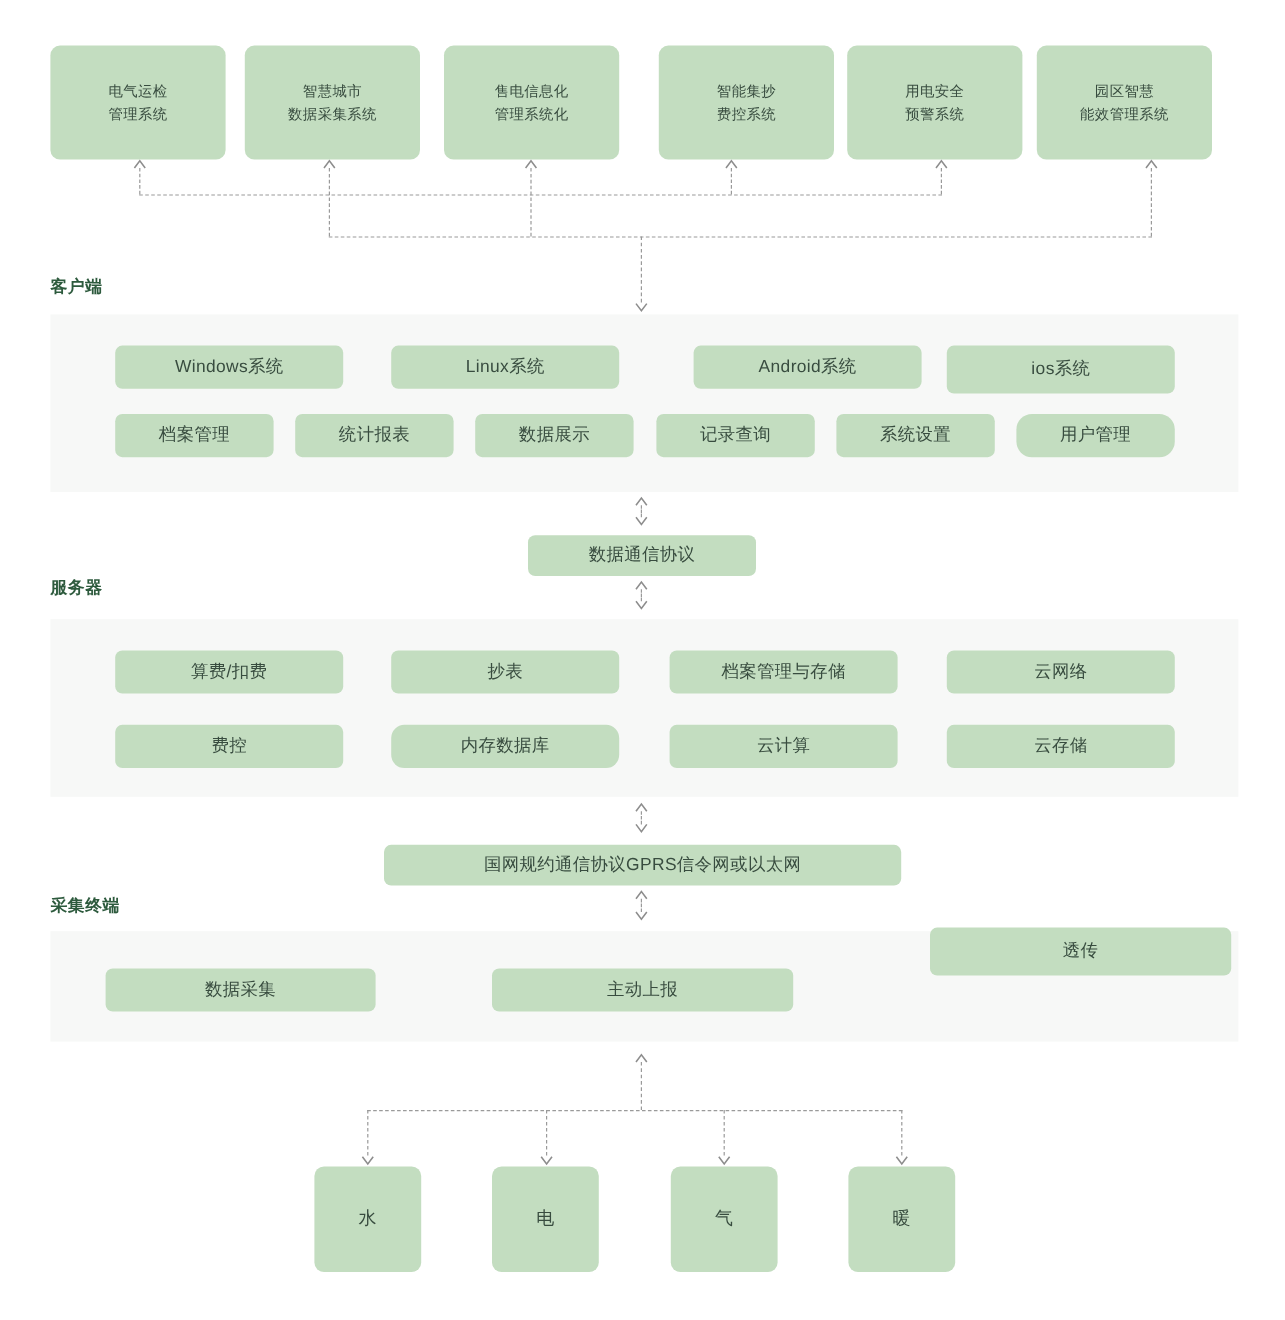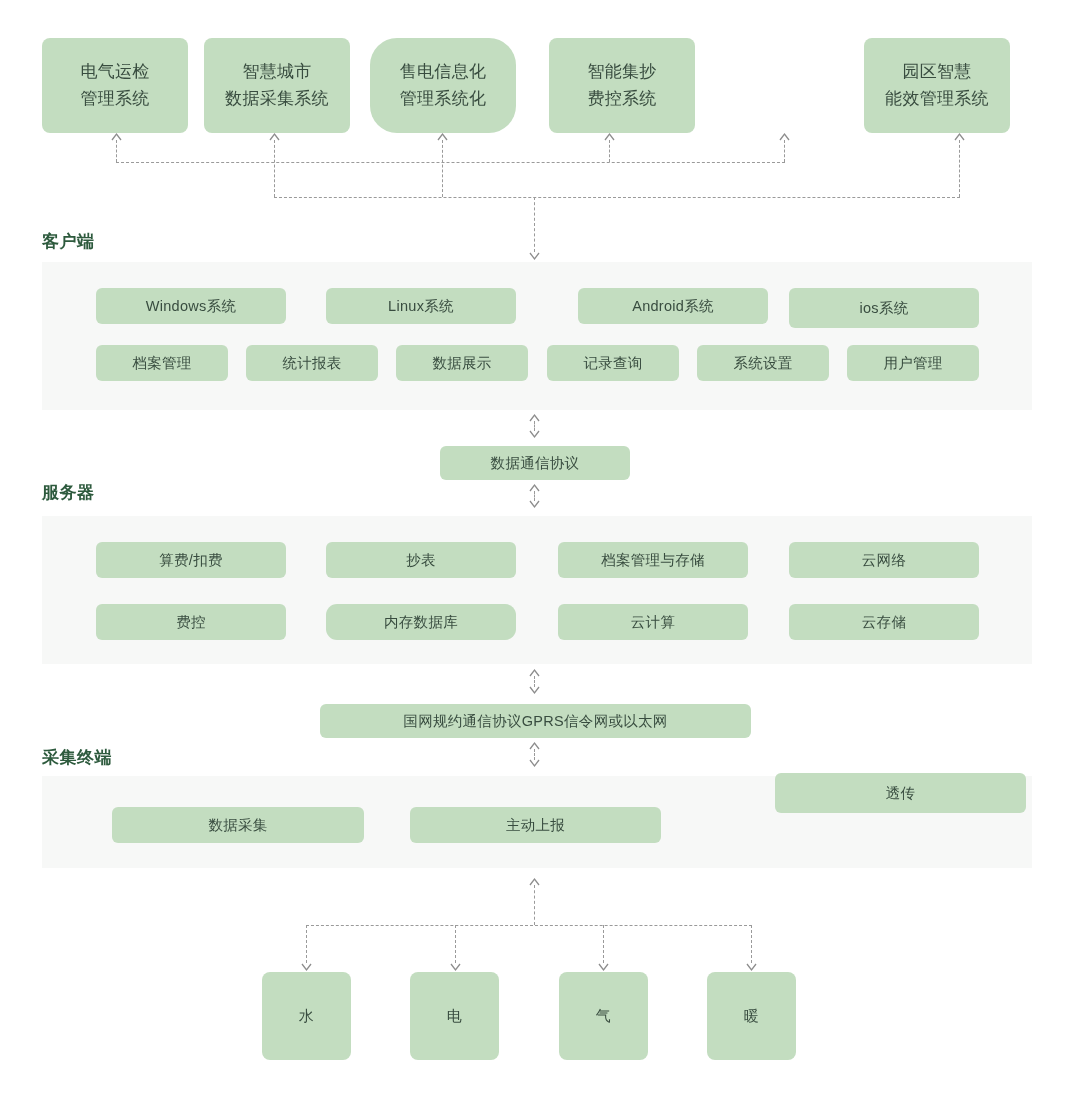--- a/index.html
+++ b/index.html
@@ -33,36 +33,36 @@
     font-size: 14.5px;
     line-height: 1.55;
     color: #384c3f;
     letter-spacing: .3px;
     box-sizing: border-box;
     padding: 2px 6px;
     white-space: pre-line;
   }
   .node.tall {
     border-radius: 8px;
-    font-size: 17px;
+    font-size: 12px;
   }
   .node.square {
     border-radius: 8px;
     font-size: 15px;
   }
   
   .panel {
     position: absolute;
     background: #f7f8f7;
     box-sizing: border-box;
   }
   
   .section-label {
     position: absolute;
-    font-size: 17px;
+    font-size: 14px;
     font-weight: bold;
     color: #2d5a3d;
     letter-spacing: .5px;
     white-space: nowrap;
   }
   
   .vline {
     position: absolute;
     width: 0;
     border-left: 1.4px dashed #9a9a9a;
@@ -82,24 +82,26 @@
 </style>
 </head>
 <body>
 
 <div id="stage">
 
   <div class="node tall" style="left:42px; top:38px; width:146px; height:95px;">电气运检
 管理系统</div>
   <div class="node tall" style="left:204px; top:38px; width:146px; height:95px;">智慧城市
 数据采集系统</div>
-  <div class="node tall" style="left:370px; top:38px; width:146px; height:95px;border-radius:27px;">售电信息化
+  <div class="node tall" style="left:370px; top:38px; width:146px; height:95px;">售电信息化
 管理系统化</div>
   <div class="node tall" style="left:537px; top:38px; width:146px; height:95px;margin-left:12px;">智能集抄
 费控系统</div>
+  <div class="node tall" style="left:706px; top:38px; width:146px; height:95px;">用电安全
+预警系统</div>
   <div class="node tall" style="left:864px; top:38px; width:146px; height:95px;">园区智慧
 能效管理系统</div>
 
   <div class="arrow" style="left:111px; top:133px;">
     <svg width="11" height="8" viewBox="0 0 11 8">
         <path d="M1 7 L5.5 1 L10 7" fill="none" stroke="#8d8d8d" stroke-width="1.3"></path>
       </svg>
   </div>
   <div class="arrow" style="left:269px; top:133px;">
     <svg width="11" height="8" viewBox="0 0 11 8">
@@ -152,21 +154,21 @@
   <div class="node" style="left:96px; top:288px; width:190px; height:36px;">Windows系统</div>
   <div class="node" style="left:326px; top:288px; width:190px; height:36px;">Linux系统</div>
   <div class="node" style="left:558px; top:288px; width:190px; height:36px;margin-left:20px;">Android系统</div>
   <div class="node" style="left:789px; top:288px; width:190px; height:40px;">ios系统</div>
 
   <div class="node" style="left:96px; top:345px; width:132px; height:36px;">档案管理</div>
   <div class="node" style="left:246px; top:345px; width:132px; height:36px;">统计报表</div>
   <div class="node" style="left:396px; top:345px; width:132px; height:36px;">数据展示</div>
   <div class="node" style="left:547px; top:345px; width:132px; height:36px;">记录查询</div>
   <div class="node" style="left:697px; top:345px; width:132px; height:36px;">系统设置</div>
-  <div class="node" style="left:847px; top:345px; width:132px; height:36px;">用户管理</div>
+  <div class="node" style="left:847px; top:345px; width:132px; height:36px;border-radius:13px;">用户管理</div>
 
   <div class="arrow" style="left:529px; top:414px;">
     <svg width="11" height="8" viewBox="0 0 11 8">
         <path d="M1 7 L5.5 1 L10 7" fill="none" stroke="#8d8d8d" stroke-width="1.3"></path>
       </svg>
   </div>
   <div class="vline" style="left:534px; top:421px; height:10px;"></div>
   <div class="arrow" style="left:529px; top:430px;">
     <svg width="11" height="8" viewBox="0 0 11 8">
         <path d="M1 1 L5.5 7 L10 1" fill="none" stroke="#8d8d8d" stroke-width="1.3"></path>
@@ -222,21 +224,21 @@
   <div class="vline" style="left:534px; top:749px; height:11px;"></div>
   <div class="arrow" style="left:529px; top:759px;">
     <svg width="11" height="8" viewBox="0 0 11 8">
         <path d="M1 1 L5.5 7 L10 1" fill="none" stroke="#8d8d8d" stroke-width="1.3"></path>
       </svg>
   </div>
 
   <div class="section-label" style="left:42px; top:746px;">采集终端</div>
   <div class="panel" style="left:42px; top:776px; width:990px; height:92px;"></div>
 
-  <div class="node" style="left:112px; top:807px; width:252px; height:36px;">数据采集</div>
+  <div class="node" style="left:88px; top:807px; width:225px; height:36px;">数据采集</div>
   <div class="node" style="left:410px; top:807px; width:251px; height:36px;">主动上报</div>
   <div class="node" style="left:727px; top:773px; width:251px; height:40px;margin-left:48px;">透传</div>
 
   <div class="arrow" style="left:529px; top:878px;">
     <svg width="11" height="8" viewBox="0 0 11 8">
         <path d="M1 7 L5.5 1 L10 7" fill="none" stroke="#8d8d8d" stroke-width="1.3"></path>
       </svg>
   </div>
   <div class="vline" style="left:534px; top:885px; height:40px;"></div>
   <div class="hline" style="left:306px; top:925px; width:446px;"></div>

